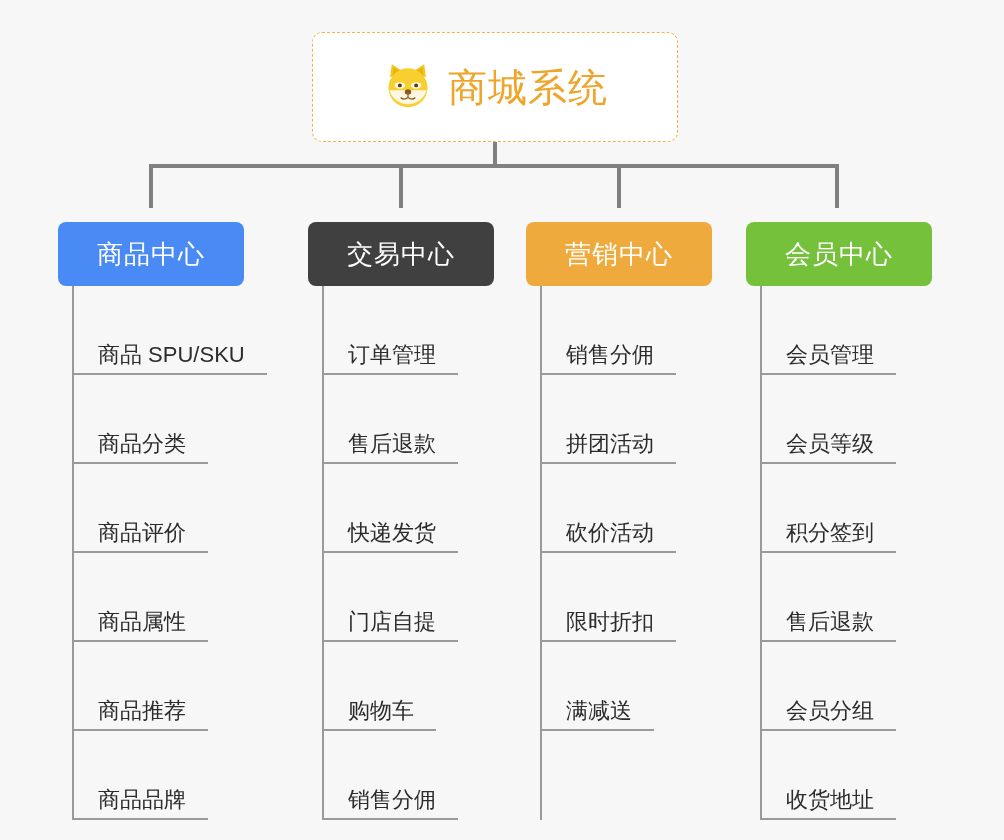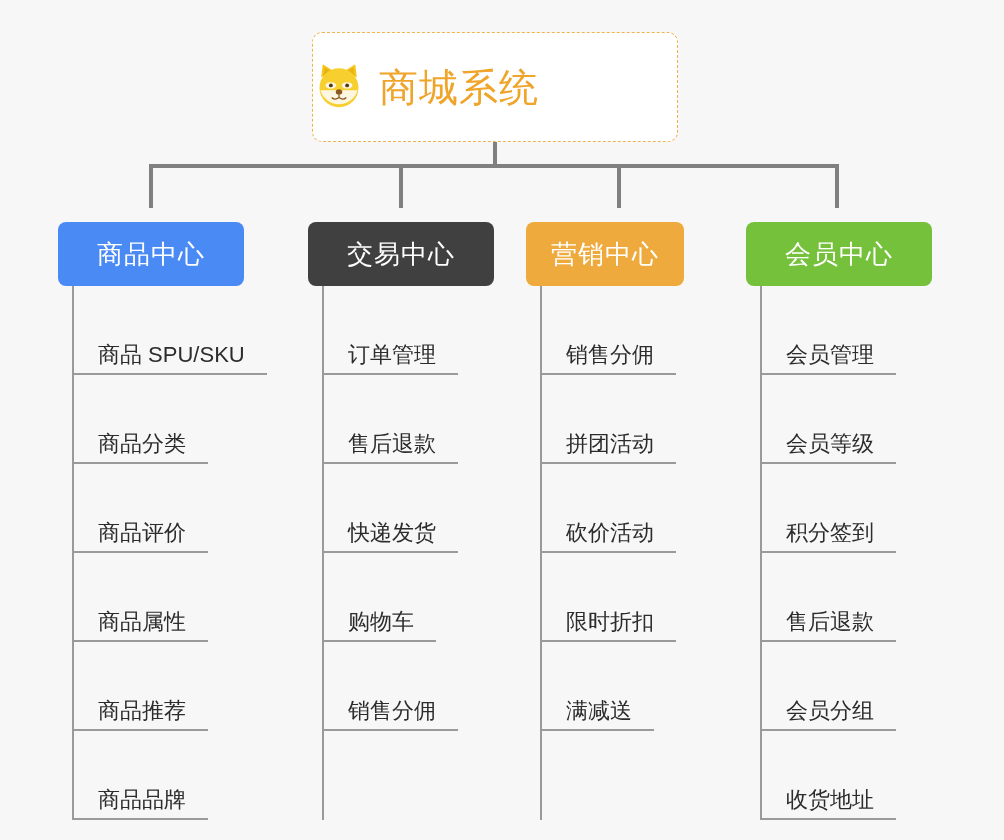--- a/index.html
+++ b/index.html
@@ -28,20 +28,21 @@
     left: 312px;
     top: 32px;
     width: 366px;
     height: 110px;
     box-sizing: border-box;
     background: #ffffff;
     border: 1px dashed #f0b24a;
     border-radius: 10px;
     display: flex;
     align-items: center;
+    justify-content: center;
     gap: 14px;
   }
   .root-icon {
     width: 52px;
     height: 52px;
     flex: 0 0 52px;
     display: block;
   }
   .root-title {
     font-size: 39px;
@@ -205,29 +206,32 @@
           <div class="leaf-item">
             <div class="leaf-inner" style="border-bottom-color: rgb(154, 154, 154);"><span class="leaf-label">订单管理</span></div>
           </div>
           <div class="leaf-item">
             <div class="leaf-inner" style="border-bottom-color: rgb(154, 154, 154);"><span class="leaf-label">售后退款</span></div>
           </div>
           <div class="leaf-item">
             <div class="leaf-inner" style="border-bottom-color: rgb(154, 154, 154);"><span class="leaf-label">快递发货</span></div>
           </div>
           <div class="leaf-item">
+            <div class="leaf-inner" style="border-bottom-color: rgb(154, 154, 154);"><span class="leaf-label">门店自提</span></div>
+          </div>
+          <div class="leaf-item">
             <div class="leaf-inner" style="border-bottom-color: rgb(154, 154, 154);"><span class="leaf-label">购物车</span></div>
           </div>
           <div class="leaf-item">
             <div class="leaf-inner" style="border-bottom-color: rgb(154, 154, 154);"><span class="leaf-label">销售分佣</span></div>
           </div>
         </div>
       </div>
       <div class="column" style="left: 526px; width: 186px;">
-        <div class="cat-box" style="background: rgb(238, 170, 60); width: 158px;">
+        <div class="cat-box" style="background: rgb(238, 170, 60); width: 186px;">
           <span class="cat-label">营销中心</span>
         </div>
         <div class="leaf-list">
           <div class="leaf-trunk" style="background: rgb(154, 154, 154); height: 534px;"></div>
           <div class="leaf-item">
             <div class="leaf-inner" style="border-bottom-color: rgb(154, 154, 154);"><span class="leaf-label">销售分佣</span></div>
           </div>
           <div class="leaf-item">
             <div class="leaf-inner" style="border-bottom-color: rgb(154, 154, 154);"><span class="leaf-label">拼团活动</span></div>
           </div>

